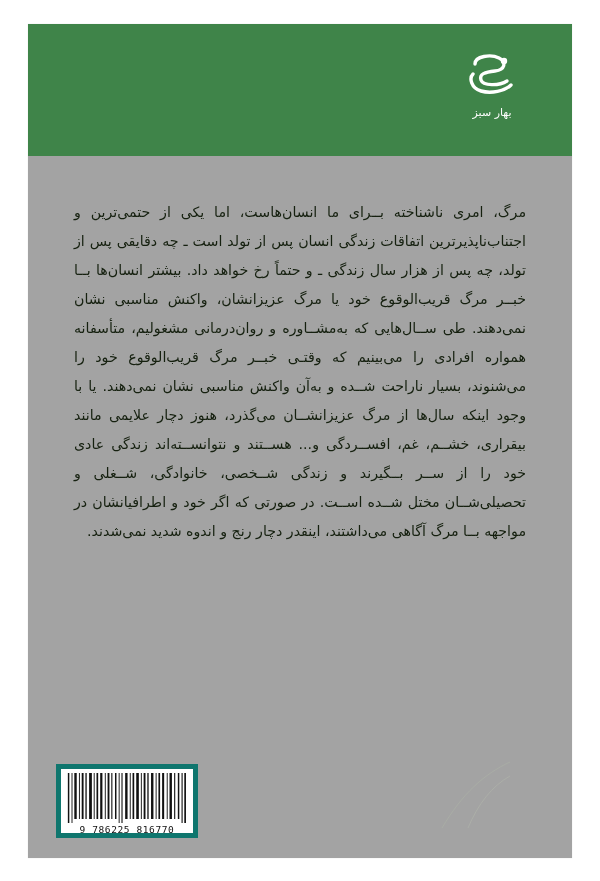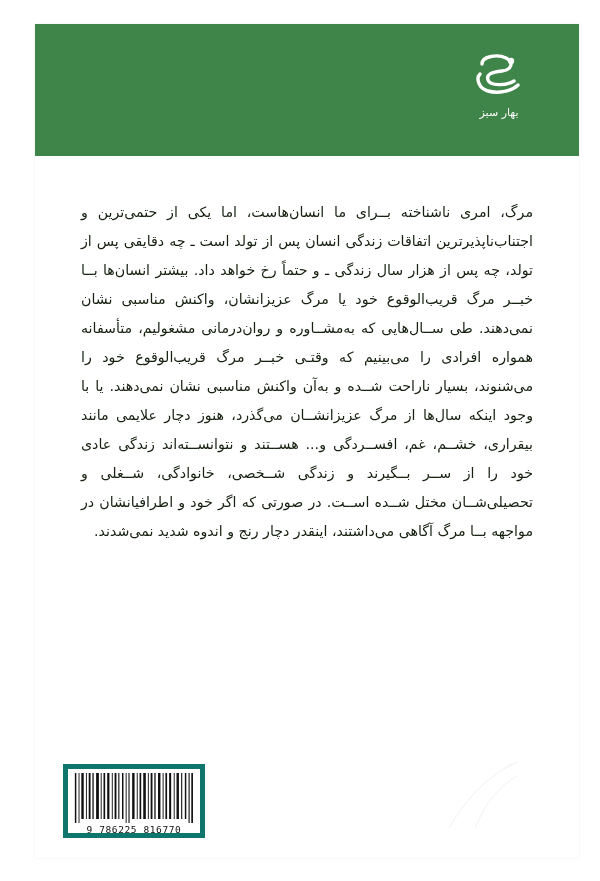--- a/index.html
+++ b/index.html
@@ -18,21 +18,21 @@
     position: relative;
     width: 600px;
     height: 881px;
     background: #ffffff;
     box-sizing: border-box;
   }
 
   
   .cover-sheet {
     position: absolute;
-    left: 35px;
+    left: 28px;
     top: 24px;
     width: 544px;
     height: 834px;
     background: #e9efe0;
     overflow: hidden;
     box-shadow: 0 0 1px rgba(0,0,0,0.15);
   }
 
   
   .top-band {
@@ -71,21 +71,21 @@
     font-family: "DejaVu Sans", "Liberation Sans", sans-serif;
   }
 
   
   .body-area {
     position: absolute;
     left: 0;
     top: 132px;
     width: 100%;
     height: 702px;
-    background: #ffffff;
+    background: #a3a3a3;
   }
 
   .blurb {
     position: absolute;
     right: 46px;
     left: 46px;
     top: 28px;
     direction: rtl;
     text-align: justify;
     text-align-last: right;

